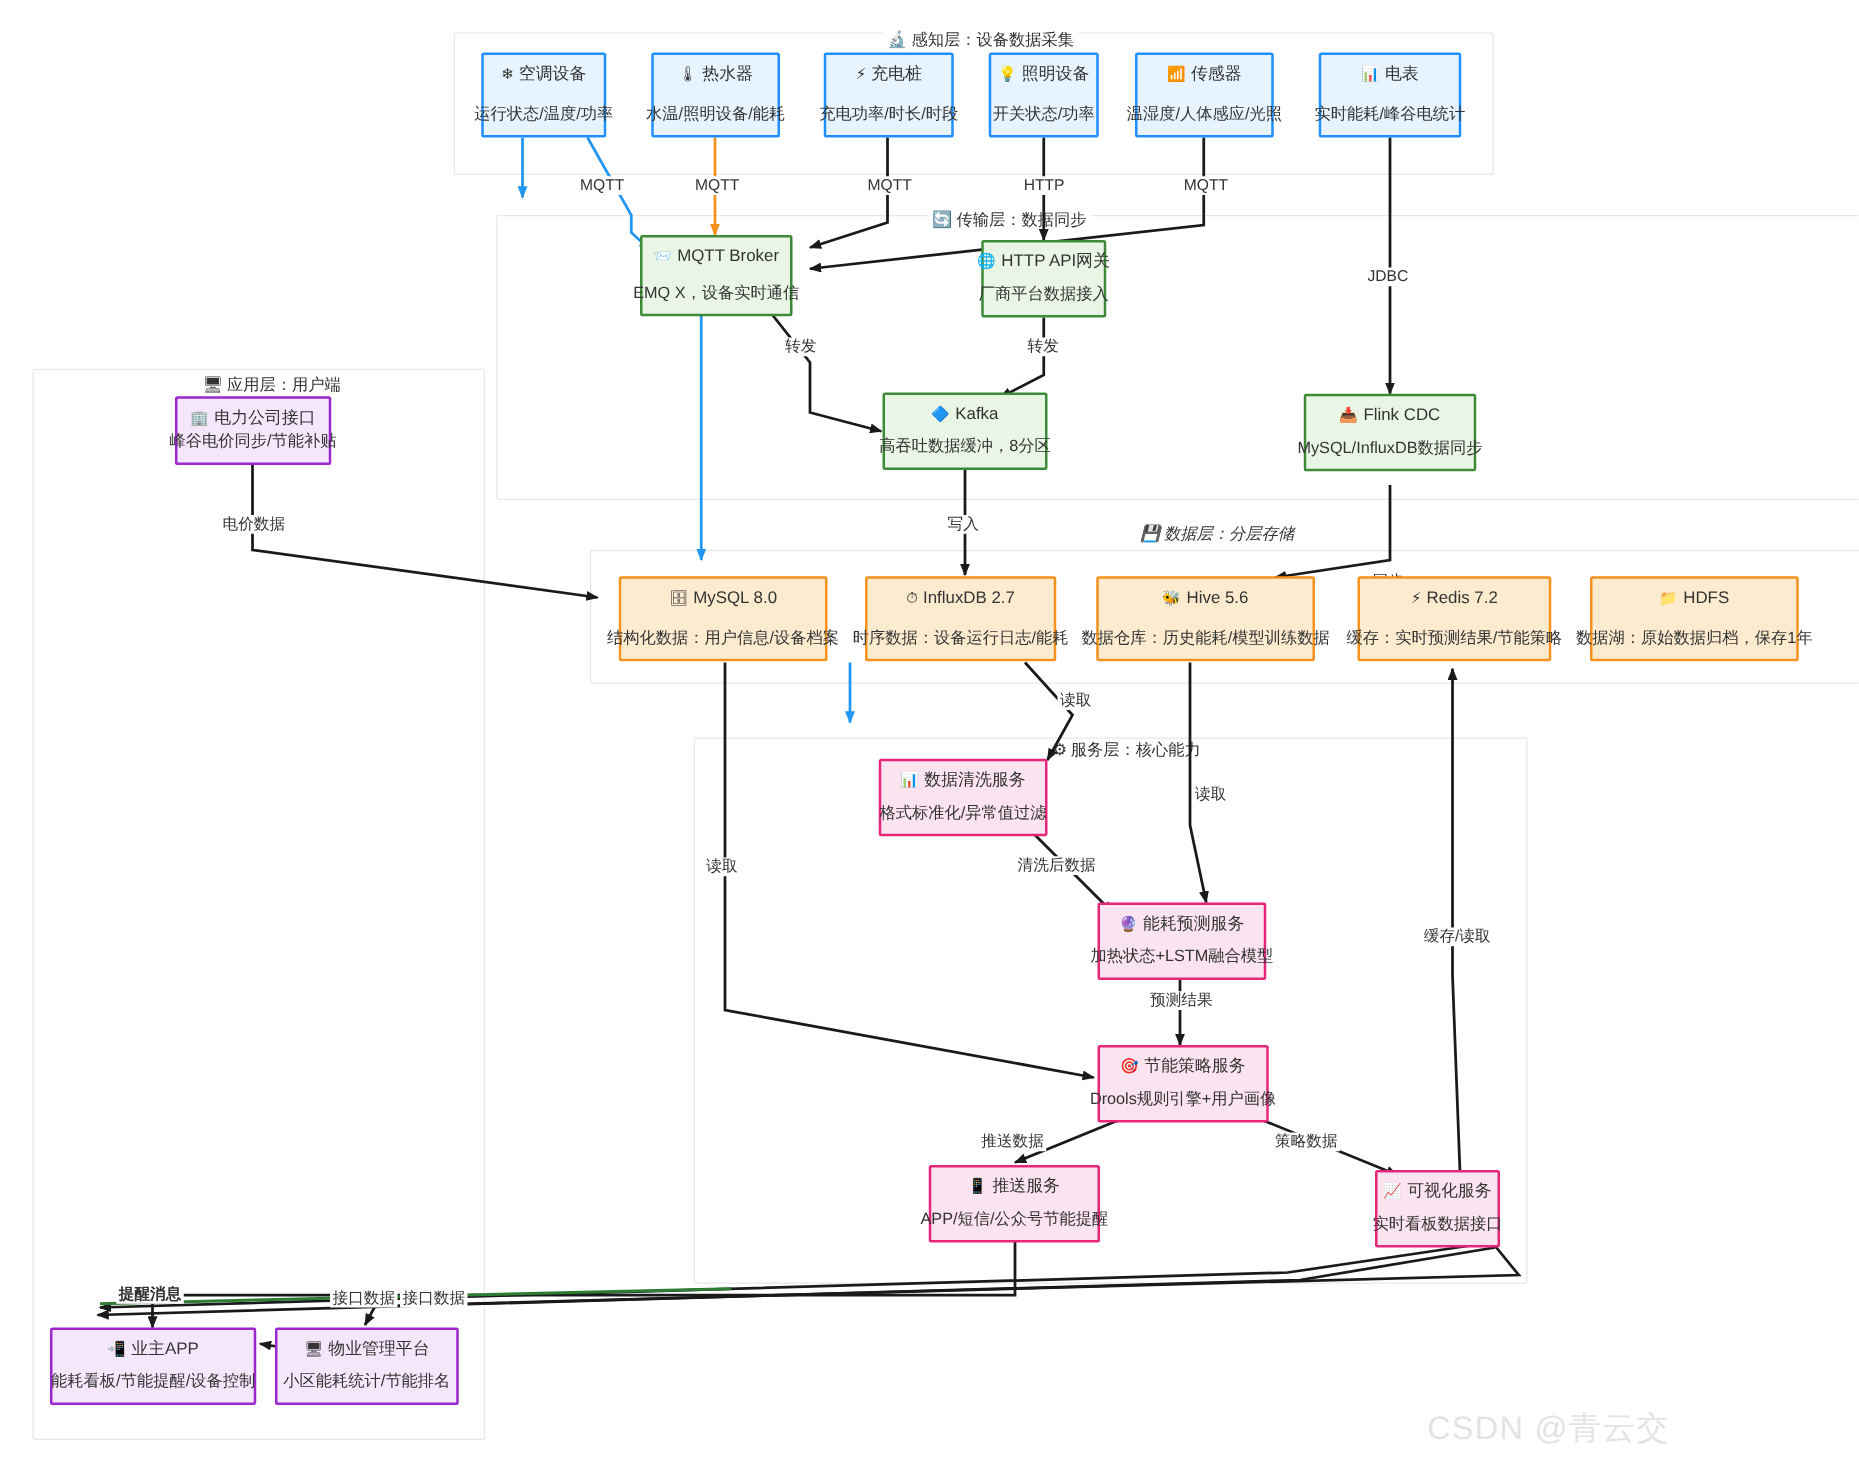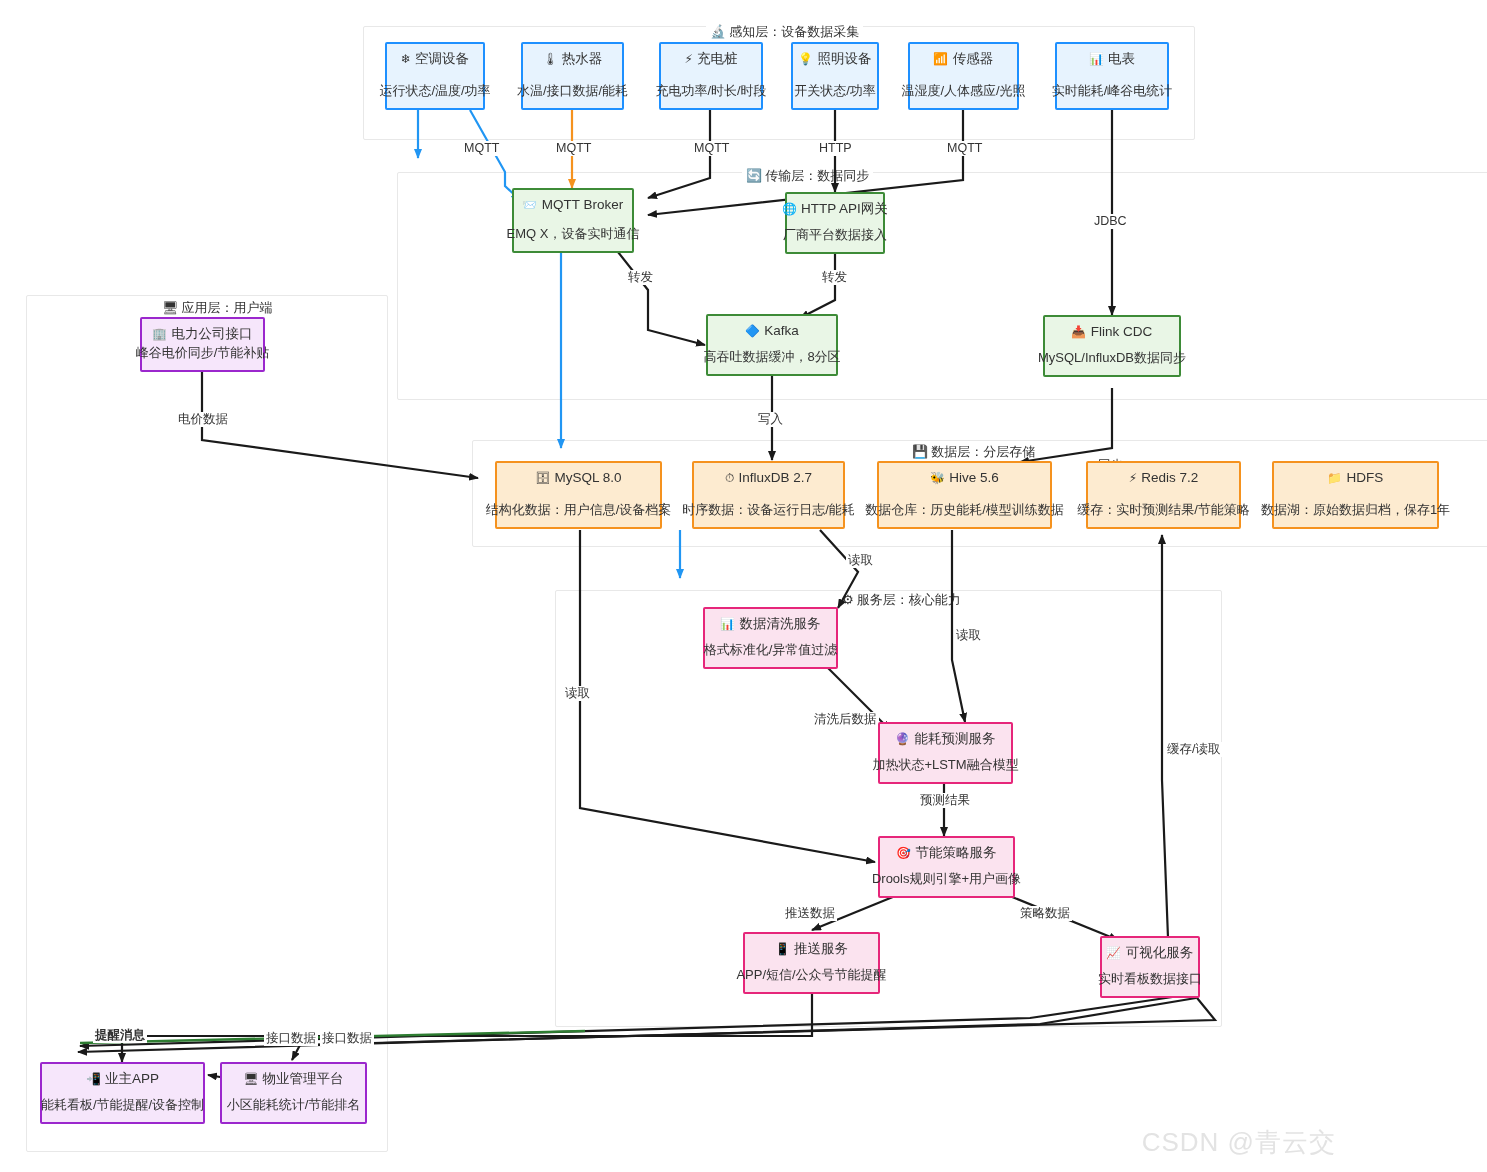--- a/index.html
+++ b/index.html
@@ -57,21 +57,21 @@
   <div class="cluster-label" style="left:706px;top:24px;">
     <span class="ic">🔬</span><span>感知层：设备数据采集</span>
   </div>
 
   <div class="cluster" style="left:397px;top:172px;width:1108px;height:226px;"></div>
   <div class="cluster-label" style="left:742px;top:168px;">
     <span class="ic">🔄</span><span>传输层：数据同步</span>
   </div>
 
   <div class="cluster" style="left:472px;top:440px;width:1033px;height:105px;"></div>
-  <div class="cluster-label" style="left:908px;top:444px;">
+  <div class="cluster-label" style="left:908px;top:419px;font-style:italic;">
     <span class="ic">💾</span><span>数据层：分层存储</span>
   </div>
 
   <div class="cluster" style="left:555px;top:590px;width:665px;height:435px;"></div>
   <div class="cluster-label" style="left:838px;top:592px;">
     <span class="ic">⚙</span><span>服务层：核心能力</span>
   </div>
 
   <div class="cluster" style="left:26px;top:295px;width:360px;height:855px;"></div>
   <div class="cluster-label" style="left:158px;top:300px;">
@@ -156,43 +156,43 @@
 
   <div class="elabel" style="left:626px;top:270px;">转发</div>
   <div class="elabel" style="left:820px;top:270px;">转发</div>
 
   <div class="elabel" style="left:756px;top:412px;font-family:Liberation Serif, serif;">写入</div>
   <div class="elabel" style="left:1096px;top:412px;margin-top:46px;">同步</div>
 
   <div class="elabel" style="left:846px;top:553px;">读取</div>
   <div class="elabel" style="left:954px;top:628px;">读取</div>
   <div class="elabel" style="left:563px;top:686px;">读取</div>
-  <div class="elabel" style="left:812px;top:712px;">清洗后数据</div>
+  <div class="elabel" style="left:812px;top:685px;">清洗后数据</div>
   <div class="elabel" style="left:918px;top:793px;">预测结果</div>
   <div class="elabel" style="left:783px;top:906px;">推送数据</div>
   <div class="elabel" style="left:1018px;top:906px;">策略数据</div>
-  <div class="elabel" style="left:1137px;top:742px;margin-left:28px;">缓存/读取</div>
+  <div class="elabel" style="left:1137px;top:742px;">缓存/读取</div>
   <div class="elabel" style="left:176px;top:412px;">电价数据</div>
   <div class="elabel" style="left:93px;top:1028px;font-weight:bold;">提醒消息</div>
   <div class="elabel" style="left:264px;top:1031px;">接口数据</div>
   <div class="elabel" style="left:320px;top:1031px;">接口数据</div>
 
   <div class="node n-device" style="left:385px;top:42px;width:100px;height:68px;">
     <div class="title">
         <span class="ic">❄</span>
         <span>空调设备</span>
       </div>
     <div class="sub">运行状态/温度/功率</div>
   </div>
   <div class="node n-device" style="left:521px;top:42px;width:103px;height:68px;">
     <div class="title">
         <span class="ic">🌡</span>
         <span>热水器</span>
       </div>
-    <div class="sub">水温/接口数据/能耗</div>
+    <div class="sub">水温/照明设备/能耗</div>
   </div>
   <div class="node n-device" style="left:659px;top:42px;width:104px;height:68px;">
     <div class="title">
         <span class="ic">⚡</span>
         <span>充电桩</span>
       </div>
     <div class="sub">充电功率/时长/时段</div>
   </div>
   <div class="node n-device" style="left:791px;top:42px;width:88px;height:68px;">
     <div class="title">

